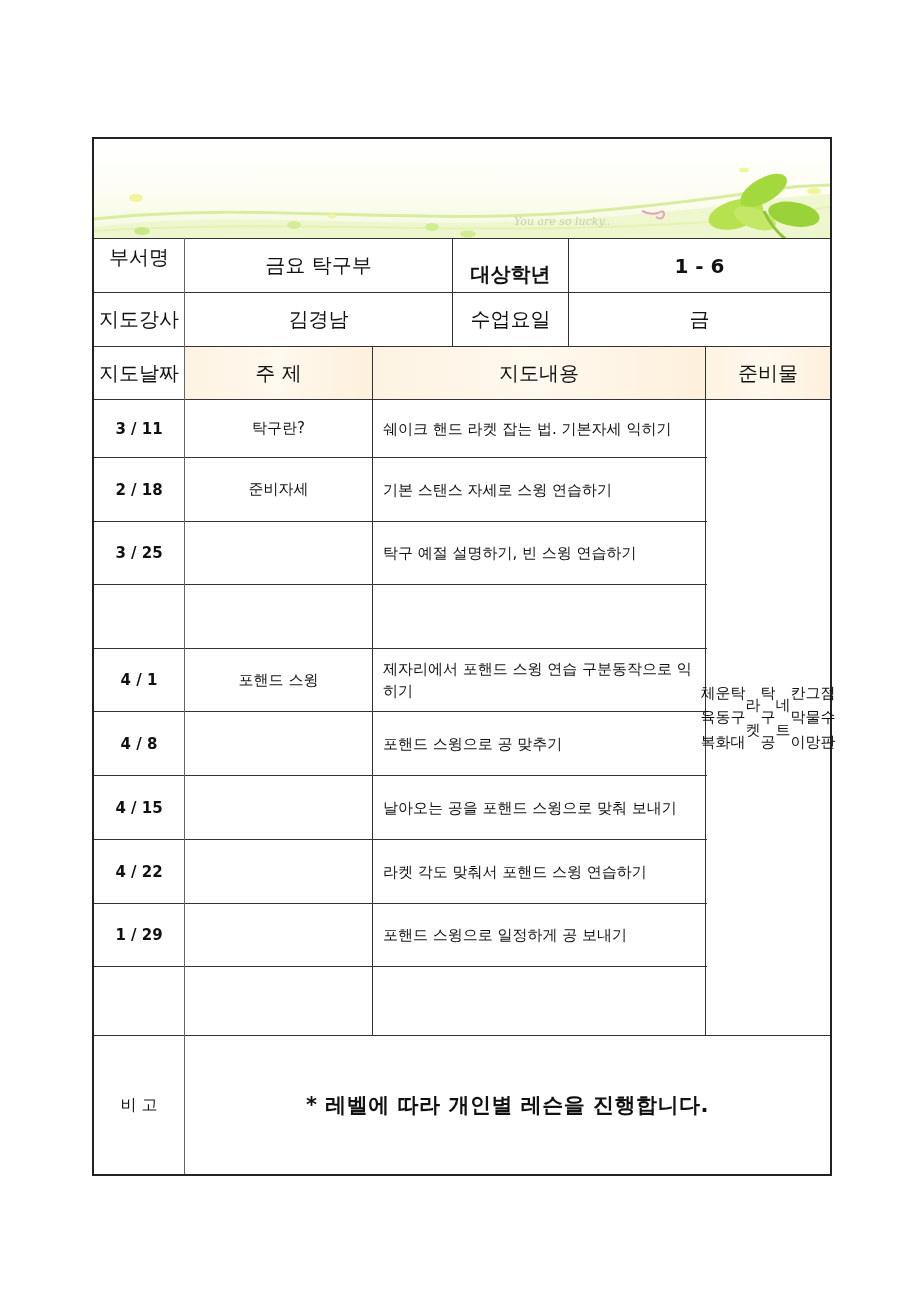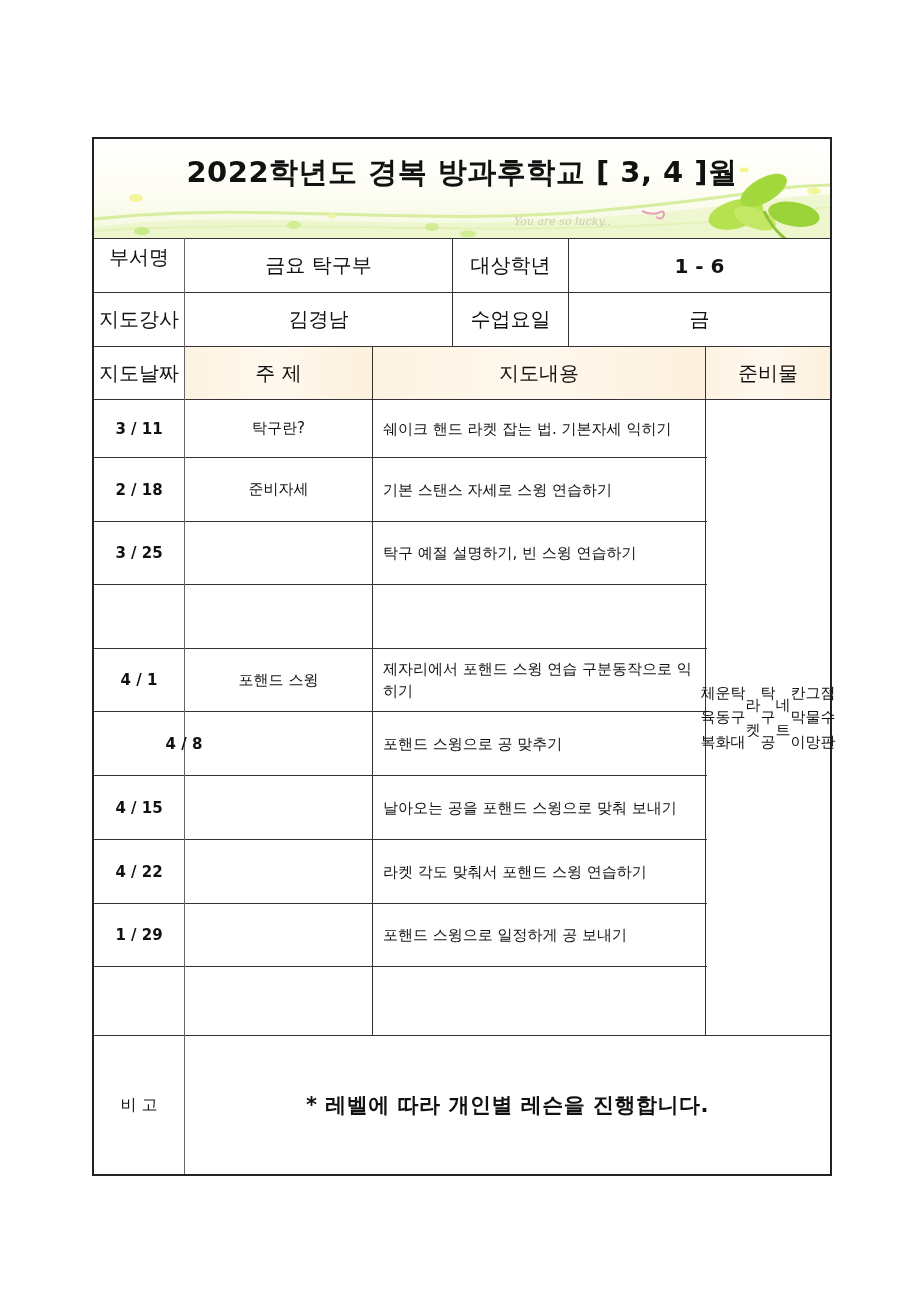--- a/index.html
+++ b/index.html
@@ -49,21 +49,20 @@
       <text x="420" y="86" font-size="11" fill="#c8cfb2" font-style="italic" font-family="DejaVu Serif, serif">You are so lucky..</text>
       <path d="M548 72 q 8 4 16 2 q 6 -4 6 2 q -2 6 -8 2" stroke="#e8a0b8" stroke-width="2" fill="none"></path>
       <g transform="translate(670,72)">
         <ellipse cx="-28" cy="-4" rx="28" ry="14" fill="#b5e24e" transform="rotate(-15)"></ellipse>
         <ellipse cx="10" cy="-18" rx="26" ry="12" fill="#a3d93c" transform="rotate(-30)"></ellipse>
         <ellipse cx="30" cy="-2" rx="26" ry="12" fill="#9ad338" transform="rotate(10)"></ellipse>
         <ellipse cx="-6" cy="10" rx="22" ry="10" fill="#c4e866" transform="rotate(20)"></ellipse>
         <path d="M0 0 Q 8 18 24 30" stroke="#8fc43a" stroke-width="3" fill="none"></path>
       </g>
     </svg>
-    <div class="banner-title">2022학년도 경복 방과후학교 [ 3, 4 ]월</div>
   </div>
 
   <div class="hline" style="left:0;top:153px;width:736px;"></div>
   <div class="hline" style="left:0;top:207px;width:736px;"></div>
   <div class="hline" style="left:0;top:260px;width:736px;"></div>
   <div class="hline" style="left:0;top:318px;width:613px;"></div>
   <div class="hline" style="left:0;top:382px;width:613px;"></div>
   <div class="hline" style="left:0;top:445px;width:613px;"></div>
   <div class="hline" style="left:0;top:509px;width:613px;"></div>
   <div class="hline" style="left:0;top:572px;width:613px;"></div>
@@ -74,21 +73,21 @@
   <div class="hline" style="left:0;top:896px;width:736px;"></div>
 
   <div class="vline gray" style="left:90px;top:99px;height:936px;"></div>
   <div class="vline" style="left:358px;top:99px;height:108px;"></div>
   <div class="vline" style="left:474px;top:99px;height:108px;"></div>
   <div class="vline" style="left:278px;top:207px;height:689px;"></div>
   <div class="vline" style="left:611px;top:207px;height:689px;"></div>
 
   <div class="cell lbl" style="left:0;top:92px;width:90px;height:53px;">부서명</div>
   <div class="cell val" style="left:91px;top:100px;width:267px;height:53px;">금요 탁구부</div>
-  <div class="cell lbl" style="left:359px;top:100px;width:115px;height:53px;">대상학년</div>
+  <div class="cell lbl" style="left:359px;top:109px;width:115px;height:53px;font-weight:bold;">대상학년</div>
   <div class="cell val" style="left:475px;top:100px;width:261px;height:53px;font-weight:bold;">1 - 6</div>
 
   <div class="cell lbl" style="left:0;top:154px;width:90px;height:53px;">지도강사</div>
   <div class="cell val" style="left:91px;top:154px;width:267px;height:53px;">김경남</div>
   <div class="cell lbl" style="left:359px;top:154px;width:115px;height:53px;">수업요일</div>
   <div class="cell val" style="left:475px;top:154px;width:261px;height:53px;">금</div>
 
   <div class="cell lbl" style="left:0;top:208px;width:90px;height:52px;">지도날짜</div>
   <div class="cell lbl hdr-bg" style="left:91px;top:208px;width:187px;height:52px;">주 제</div>
   <div class="cell lbl hdr-bg" style="left:612px;top:208px;width:124px;height:52px;">준비물</div>
@@ -113,21 +112,21 @@
     <div class="cell date" style="left:0;top:446px;width:90px;height:63px;"></div>
     <div class="cell topic" style="left:91px;top:446px;width:187px;height:63px;"></div>
     <div class="cell content" style="left:279px;top:446px;width:332px;height:63px;"></div>
   </div>
   <div>
     <div class="cell date" style="left:0;top:510px;width:90px;height:62px;">4 / 1</div>
     <div class="cell topic" style="left:91px;top:510px;width:187px;height:62px;">포핸드 스윙</div>
     <div class="cell content" style="left:279px;top:510px;width:332px;height:62px;">제자리에서 포핸드 스윙 연습 구분동작으로 익히기</div>
   </div>
   <div>
-    <div class="cell date" style="left:0;top:573px;width:90px;height:63px;margin-left:45px;">4 / 8</div>
+    <div class="cell date" style="left:0;top:573px;width:90px;height:63px;">4 / 8</div>
     <div class="cell topic" style="left:91px;top:573px;width:187px;height:63px;"></div>
     <div class="cell content" style="left:279px;top:573px;width:332px;height:63px;">포핸드 스윙으로 공 맞추기</div>
   </div>
   <div>
     <div class="cell date" style="left:0;top:637px;width:90px;height:63px;">4 / 15</div>
     <div class="cell topic" style="left:91px;top:637px;width:187px;height:63px;"></div>
     <div class="cell content" style="left:279px;top:637px;width:332px;height:63px;">날아오는 공을 포핸드 스윙으로 맞춰 보내기</div>
   </div>
   <div>
     <div class="cell date" style="left:0;top:701px;width:90px;height:63px;">4 / 22</div>

